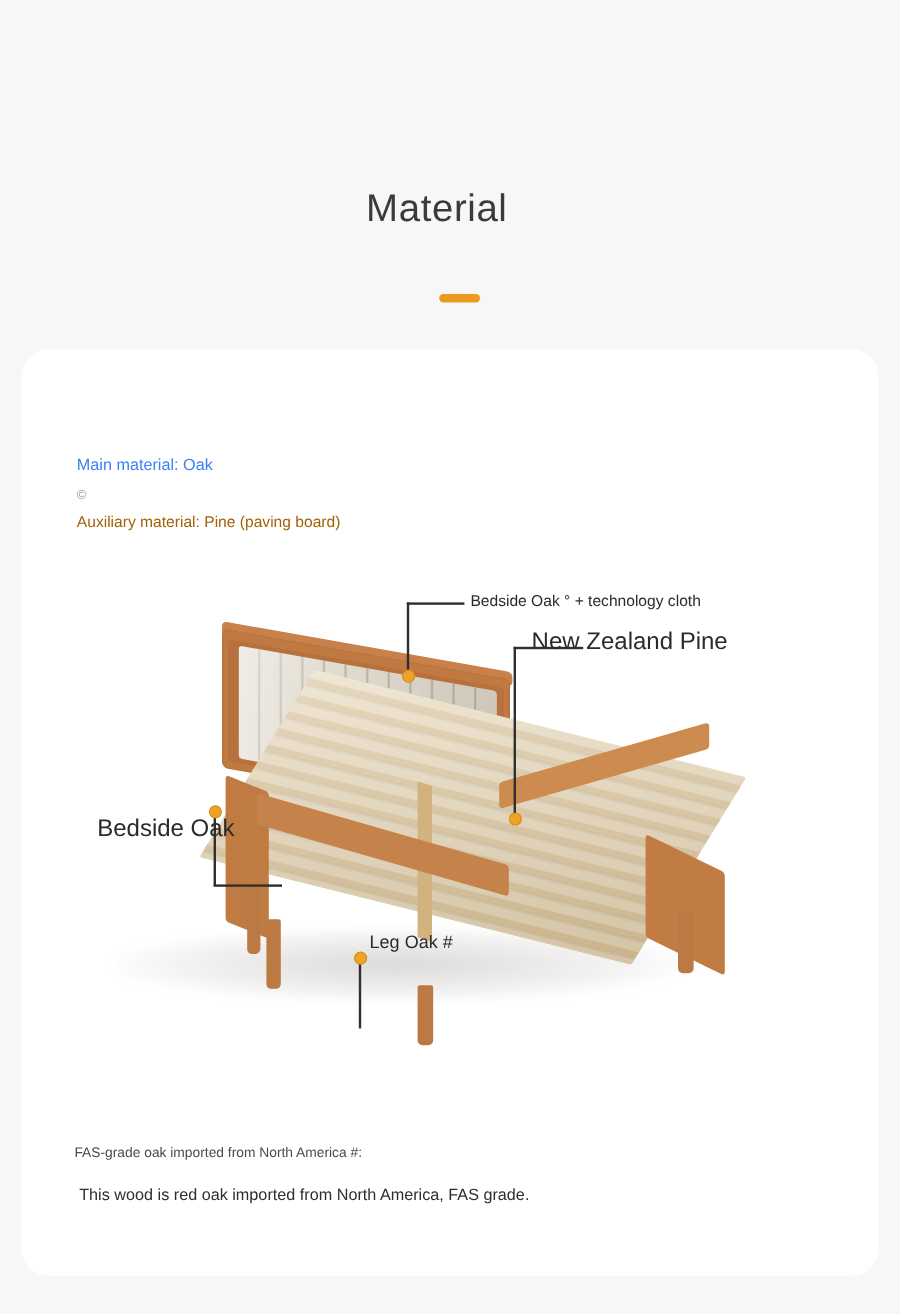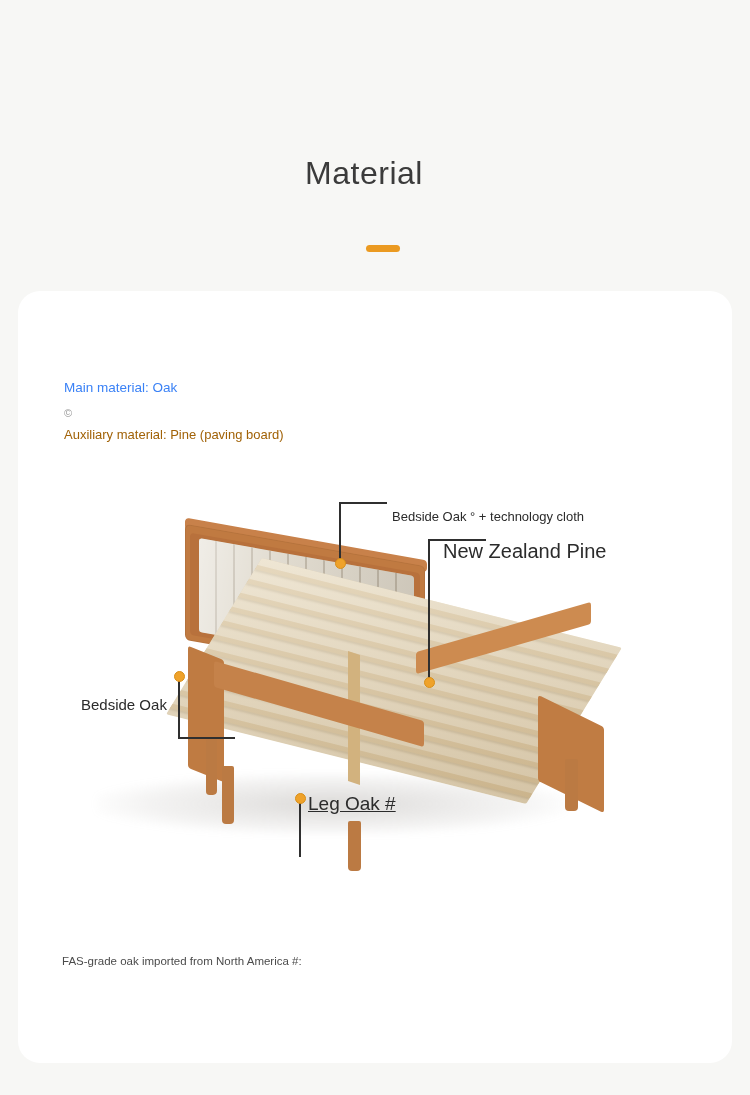--- a/index.html
+++ b/index.html
@@ -258,21 +258,20 @@
     width: 9px;
     height: 9px;
     border-radius: 50%;
     background: #efa22a;
     border: 1px solid #d98f18;
   }
   .label {
     position: absolute;
     color: #2b2b2b;
     white-space: nowrap;
-    margin-top: 16px;
   }
 
   
   .footnote-title {
     position: absolute;
     left: 44px;
     top: 664px;
     font-size: 11.5px;
     color: #4b4b4b;
   }
@@ -353,21 +352,22 @@
     <div class="label" style="left:374px; top:12px; font-size:13px;">Bedside Oak ° + technology cloth</div>
 
     <div class="cline" style="left:410px; top:58px; width:58px; height:1.5px;"></div>
     <div class="cline" style="left:410px; top:58px; width:1.5px; height:142px;"></div>
     <div class="dot" style="left:406px; top:196px;"></div>
     <div class="label" style="left:425px; top:43px; font-size:20px;">New Zealand Pine</div>
 
     <div class="cline" style="left:160px; top:256px; width:57px; height:1.5px;"></div>
     <div class="cline" style="left:160px; top:195px; width:1.5px; height:62px;"></div>
     <div class="dot" style="left:156px; top:190px;"></div>
-    <div class="label" style="left:63px; top:199px; font-size:15px;">Bedside Oak</div>
+    <div class="label" style="left:63px; top:199px; font-size:20px;">Bedside Oak</div>
 
     <div class="cline" style="left:281px; top:317px; width:1.5px; height:59px;"></div>
     <div class="dot" style="left:277px; top:312px;"></div>
-    <div class="label" style="left:290px; top:296px; font-size:19px;text-decoration:underline;">Leg Oak #</div>
+    <div class="label" style="left:290px; top:296px; font-size:15px;">Leg Oak #</div>
   </div>
 
   <div class="footnote-title">FAS-grade oak imported from North America #:</div>
+  <div class="footnote-body">This wood is red oak imported from North America, FAS grade.</div>
 </div>
 
 </body></html>

